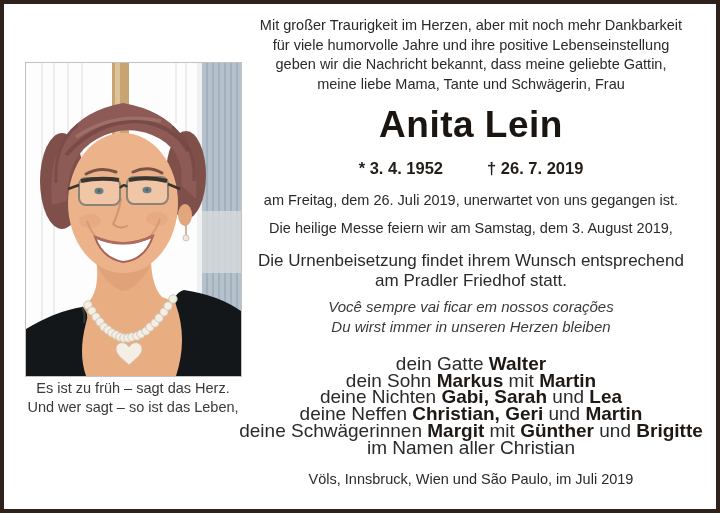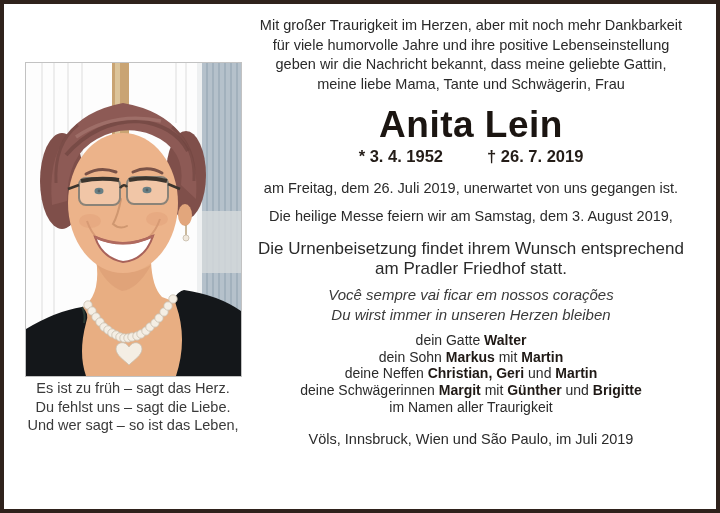--- a/index.html
+++ b/index.html
@@ -28,28 +28,28 @@
     position:absolute;left:234px;top:12px;width:466px;
     text-align:center;
   }
   .line{white-space:nowrap;}
   .intro{font-size:14.5px;line-height:19.5px;}
   .name{
     margin-top:11px;font-size:37px;line-height:40px;font-weight:bold;
     color:#1b1511;letter-spacing:0.5px;
   }
   .dates{
-    margin-top:1px;display:flex;justify-content:center;gap:44px;
+    margin-top:13px;display:flex;justify-content:center;gap:44px;
     font-size:16.5px;font-weight:bold;color:#241d18;line-height:20px;
   }
   .passing{margin-top:13px;font-size:14.5px;line-height:19.5px;}
   .mass{margin-top:8px;font-size:14.5px;line-height:19.5px;}
   .burial{margin-top:13px;font-size:17px;line-height:19.5px;}
   .remembrance{margin-top:7px;font-style:italic;font-size:15px;line-height:19.5px;color:#3a3a3a;}
-  .family{margin-top:8px;font-size:14px;line-height:16.7px;}
+  .family{margin-top:20px;font-size:19px;line-height:16.7px;}
   .family b{font-weight:bold;color:#1f1915;}
   .closing{margin-top:14px;font-size:14.5px;line-height:19px;}
 </style>
 </head>
 <body>
 
 <div class="card">
 
   <div class="photo">
     <svg width="215" height="313" viewBox="0 0 215 313">
@@ -164,21 +164,20 @@
         <circle cx="138" cy="249" r="4.2"></circle>
           <circle cx="142" cy="243" r="4.2"></circle>
           <circle cx="147" cy="236" r="4.2"></circle>
         <path d="M103,284 C99,277 90,279 90,286 C90,292 98,297 103,302 C108,297 116,292 116,286 C116,279 107,277 103,284 Z"></path>
       </g>
     </svg>
   </div>
 
   <div class="poem">
     <div class="line">Es ist zu früh – sagt das Herz.</div>
-    <div class="line">Du fehlst uns – sagt die Liebe.</div>
     <div class="line">Und wer sagt – so ist das Leben,</div>
   </div>
 
   <div class="right">
 
     <div class="intro">
       <div class="line">Mit großer Traurigkeit im Herzen, aber mit noch mehr Dankbarkeit</div>
       <div class="line">für viele humorvolle Jahre und ihre positive Lebenseinstellung</div>
       <div class="line">geben wir die Nachricht bekannt, dass meine geliebte Gattin,</div>
       <div class="line">meine liebe Mama, Tante und Schwägerin, Frau</div>
@@ -203,21 +202,22 @@
     </div>
 
     <div class="remembrance">
       <div class="line">Você sempre vai ficar em nossos corações</div>
       <div class="line">Du wirst immer in unseren Herzen bleiben</div>
     </div>
 
     <div class="family">
       <div class="line"><span>dein Gatte </span><b>Walter</b></div>
       <div class="line"><span>dein Sohn </span><b>Markus</b><span> mit </span><b>Martin</b></div>
+      <div class="line"><span>deine Nichten </span><b>Gabi, Sarah</b><span> und </span><b>Lea</b></div>
       <div class="line"><span>deine Neffen </span><b>Christian, Geri</b><span> und </span><b>Martin</b></div>
       <div class="line"><span>deine Schwägerinnen </span><b>Margit</b><span> mit </span><b>Günther</b><span> und </span><b>Brigitte</b></div>
-      <div class="line"><span>im Namen aller Traurigkeit</span></div>
+      <div class="line"><span>im Namen aller Christian</span></div>
     </div>
 
     <div class="closing line">Völs, Innsbruck, Wien und São Paulo, im Juli 2019</div>
 
   </div>
 </div>
 
 </body></html>

